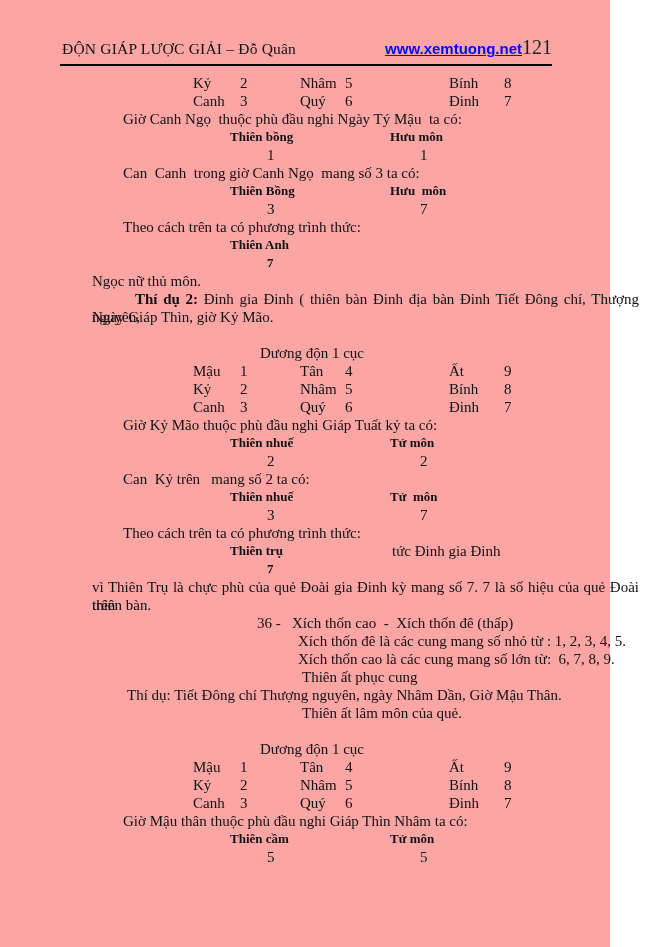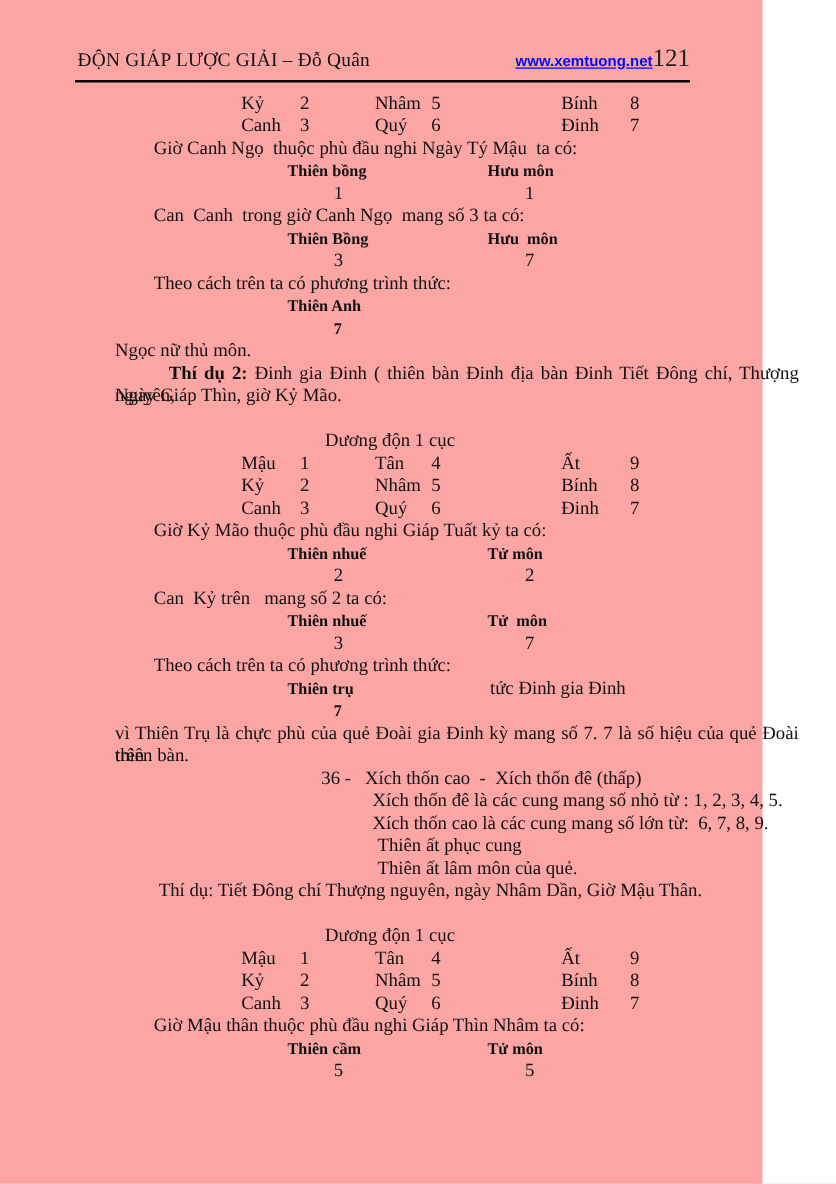--- a/index.html
+++ b/index.html
@@ -13,21 +13,21 @@
 
   
   .header{
     position:absolute;left:62px;right:58px;top:36px;height:24px;
     display:flex;justify-content:space-between;align-items:baseline;
   }
   .doc-title{font-size:15.5px;letter-spacing:.2px;white-space:pre;}
   .hright{display:flex;align-items:baseline;}
   .site-link{
     font-family:"Liberation Sans","DejaVu Sans",sans-serif;
-    font-weight:bold;font-size:12px;text-decoration:underline;cursor:pointer;
+    font-weight:bold;font-size:15px;text-decoration:underline;cursor:pointer;
   }
   .page-no{font-size:20px;color:#222;}
   .rule{position:absolute;left:60px;right:58px;top:64px;border-top:2px solid #000;}
 
   
   .content{position:absolute;left:62px;top:74px;width:547px;margin-left:30px;}
   .line{
     position:relative;height:18px;line-height:18px;font-size:15px;
     white-space:pre-wrap;
   }
@@ -170,22 +170,22 @@
       <b class="pan">7</b>
     </div>
 
     <div class="line just">vì Thiên Trụ là chực phù của quẻ Đoài gia Đinh kỳ mang số 7. 7 là số hiệu của quẻ Đoài trên</div>
     <div class="line">thiên bàn.</div>
 
     <div class="line x36h">36 -   Xích thốn cao  -  Xích thốn đê (thấp)</div>
     <div class="line x36">Xích thốn đê là các cung mang số nhỏ từ : 1, 2, 3, 4, 5.</div>
     <div class="line x36">Xích thốn cao là các cung mang số lớn từ:  6, 7, 8, 9.</div>
     <div class="line x36b">Thiên ất phục cung</div>
+    <div class="line thidu">Thí dụ: Tiết Đông chí Thượng nguyên, ngày Nhâm Dần, Giờ Mậu Thân.</div>
     <div class="line x36b">Thiên ất lâm môn của quẻ.</div>
-    <div class="line thidu">Thí dụ: Tiết Đông chí Thượng nguyên, ngày Nhâm Dần, Giờ Mậu Thân.</div>
 
     <div class="line"></div>
 
     <div class="line ttitle">Dương độn 1 cục</div>
 
     <div class="line trow">
       <span class="c1l">Mậu</span><span class="c1v">1</span>
       <span class="c2l">Tân</span><span class="c2v">4</span>
       <span class="c3l">Ất</span><span class="c3v">9</span>
     </div>

